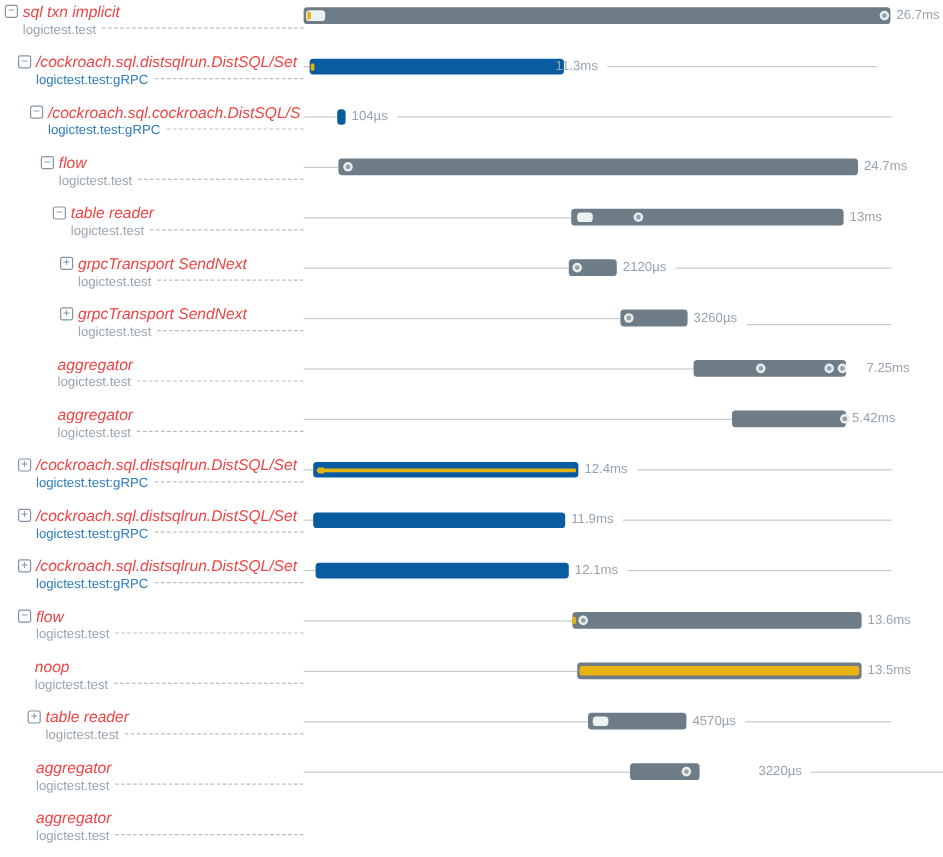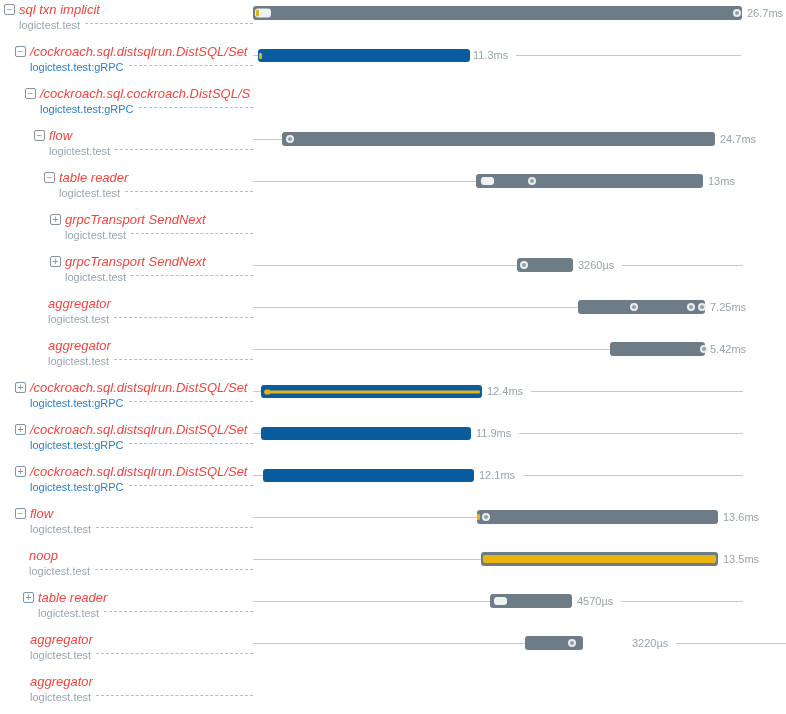--- a/index.html
+++ b/index.html
@@ -70,35 +70,43 @@
         <div class="sub-line" style="padding-left: 30px;">
           <span class="span-service grpc">logictest.test:gRPC</span>
           <div class="dash"></div>
         </div>
       </div>
       <div class="timeline">
         <div class="lead" style="left: 0px; width: 5px;"></div>
         <div class="bar blue" style="left: 5px; width: 212px;">
           <span class="marker m-ytick" style="left: 1px;"></span>
         </div>
-        <div class="after" style="left: 220px; width: 268px;">
+        <div class="after" style="left: 210px; width: 268px;">
           <span class="duration">11.3ms</span>
           <div class="trail-line"></div>
         </div>
       </div>
     </div>
     <div class="row">
       <div class="label-block">
         <div class="label-line" style="padding-left: 25px;">
           <span class="toggle">−</span>
           <span class="span-name">/cockroach.sql.cockroach.DistSQL/S</span>
         </div>
         <div class="sub-line" style="padding-left: 40px;">
           <span class="span-service grpc">logictest.test:gRPC</span>
           <div class="dash"></div>
+        </div>
+      </div>
+      <div class="timeline">
+        <div class="lead" style="left: 0px; width: 28px;"></div>
+        <div class="bar blue" style="left: 28px; width: 7px;"></div>
+        <div class="after" style="left: 40px; width: 450px;">
+          <span class="duration">104µs</span>
+          <div class="trail-line"></div>
         </div>
       </div>
     </div>
     <div class="row">
       <div class="label-block">
         <div class="label-line" style="padding-left: 34px;">
           <span class="toggle">−</span>
           <span class="span-name">flow</span>
         </div>
         <div class="sub-line" style="padding-left: 49px;">
@@ -142,38 +150,48 @@
       <div class="label-block">
         <div class="label-line" style="padding-left: 50px;">
           <span class="toggle">+</span>
           <span class="span-name">grpcTransport SendNext</span>
         </div>
         <div class="sub-line" style="padding-left: 65px;">
           <span class="span-service">logictest.test</span>
           <div class="dash"></div>
         </div>
       </div>
+      <div class="timeline">
+        <div class="lead" style="left: 0px; width: 221px;"></div>
+        <div class="bar gray" style="left: 221px; width: 40px;">
+          <span class="marker m-dot" style="left: 3px;"></span>
+        </div>
+        <div class="after" style="left: 266px; width: 224px;">
+          <span class="duration">2120µs</span>
+          <div class="trail-line"></div>
+        </div>
+      </div>
     </div>
     <div class="row">
       <div class="label-block">
         <div class="label-line" style="padding-left: 50px;">
           <span class="toggle">+</span>
           <span class="span-name">grpcTransport SendNext</span>
         </div>
         <div class="sub-line" style="padding-left: 65px;">
           <span class="span-service">logictest.test</span>
           <div class="dash"></div>
         </div>
       </div>
       <div class="timeline">
         <div class="lead" style="left: 0px; width: 264px;"></div>
         <div class="bar gray" style="left: 264px; width: 56px;">
           <span class="marker m-dot" style="left: 3px;"></span>
         </div>
-        <div class="after" style="left: 325px; width: 165px;">
+        <div class="after" style="left: 325px; width: 165px; align-items: flex-end;">
           <span class="duration">3260µs</span>
           <div class="trail-line"></div>
         </div>
       </div>
     </div>
     <div class="row">
       <div class="label-block">
         <div class="label-line" style="padding-left: 48px;">
           <span class="span-name">aggregator</span>
         </div>
@@ -182,21 +200,21 @@
           <div class="dash"></div>
         </div>
       </div>
       <div class="timeline">
         <div class="lead" style="left: 0px; width: 325px;"></div>
         <div class="bar gray" style="left: 325px; width: 127px;">
           <span class="marker m-dot" style="left: 52px;"></span>
           <span class="marker m-dot" style="left: 109px;"></span>
           <span class="marker m-dot" style="left: 120px;"></span>
         </div>
-        <div class="after" style="left: 457px;">
+        <div class="after" style="left: 469px;">
           <span class="duration">7.25ms</span>
         </div>
       </div>
     </div>
     <div class="row">
       <div class="label-block">
         <div class="label-line" style="padding-left: 48px;">
           <span class="span-name">aggregator</span>
         </div>
         <div class="sub-line" style="padding-left: 48px;">

